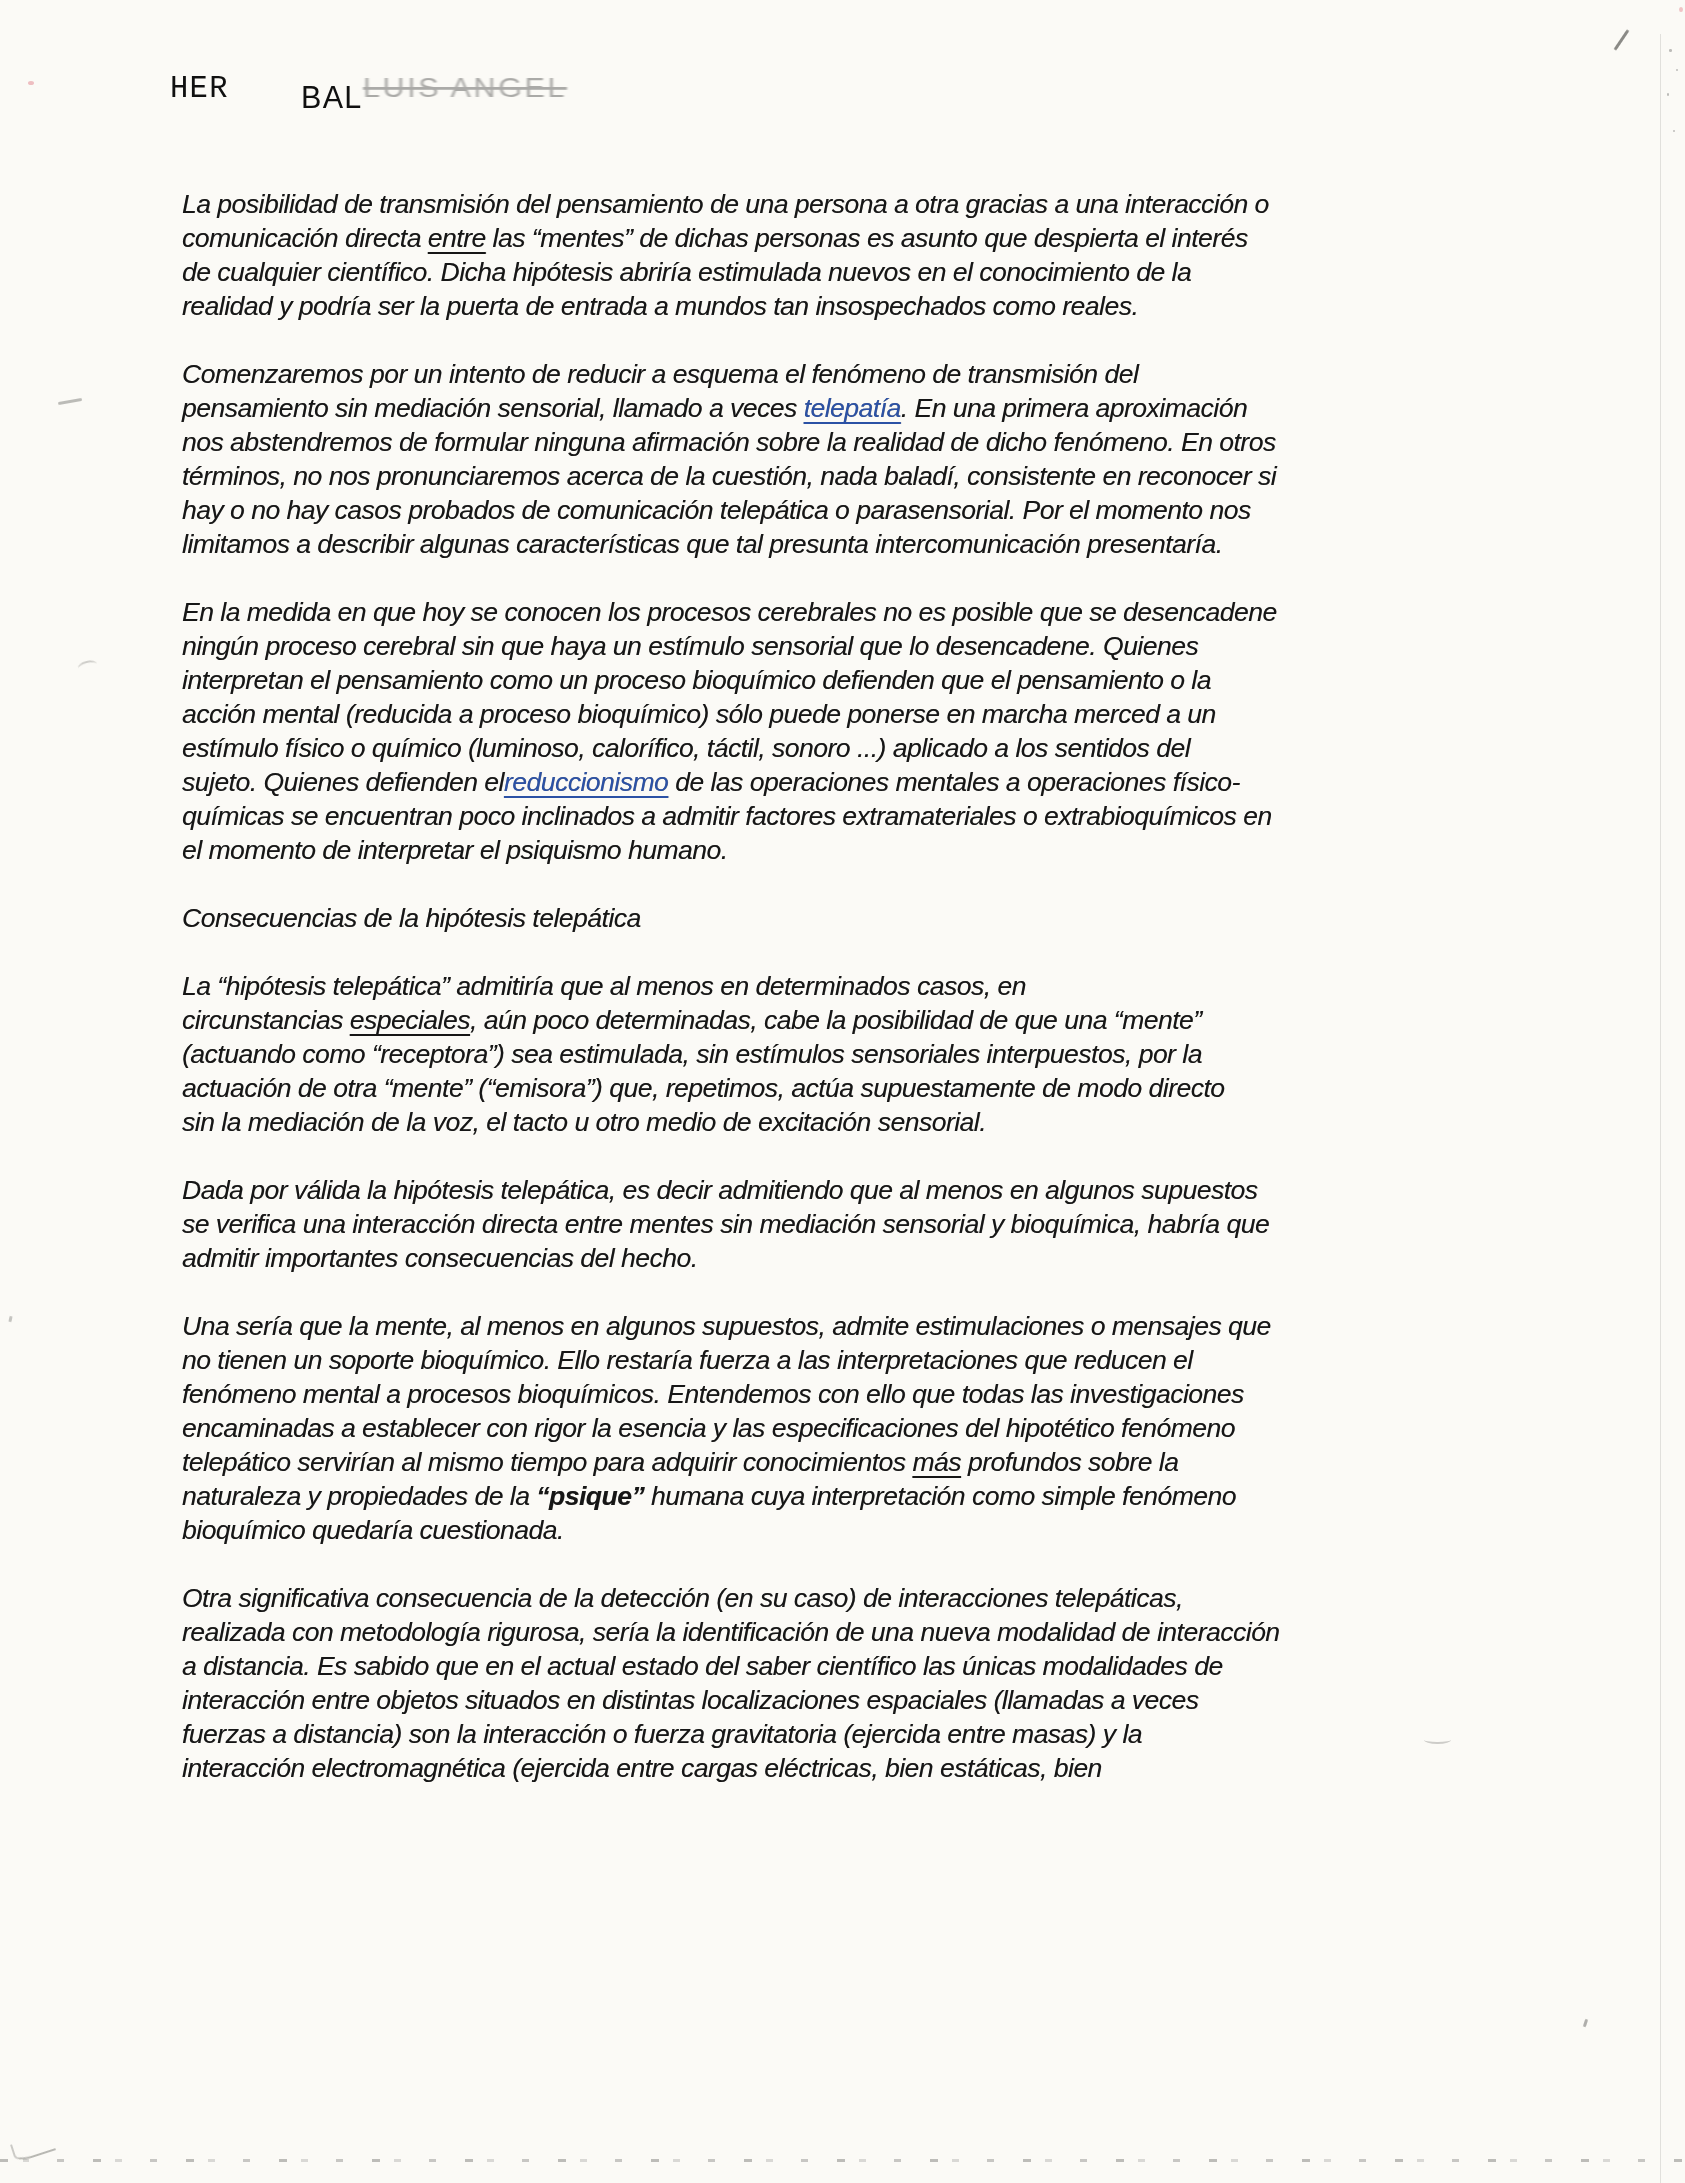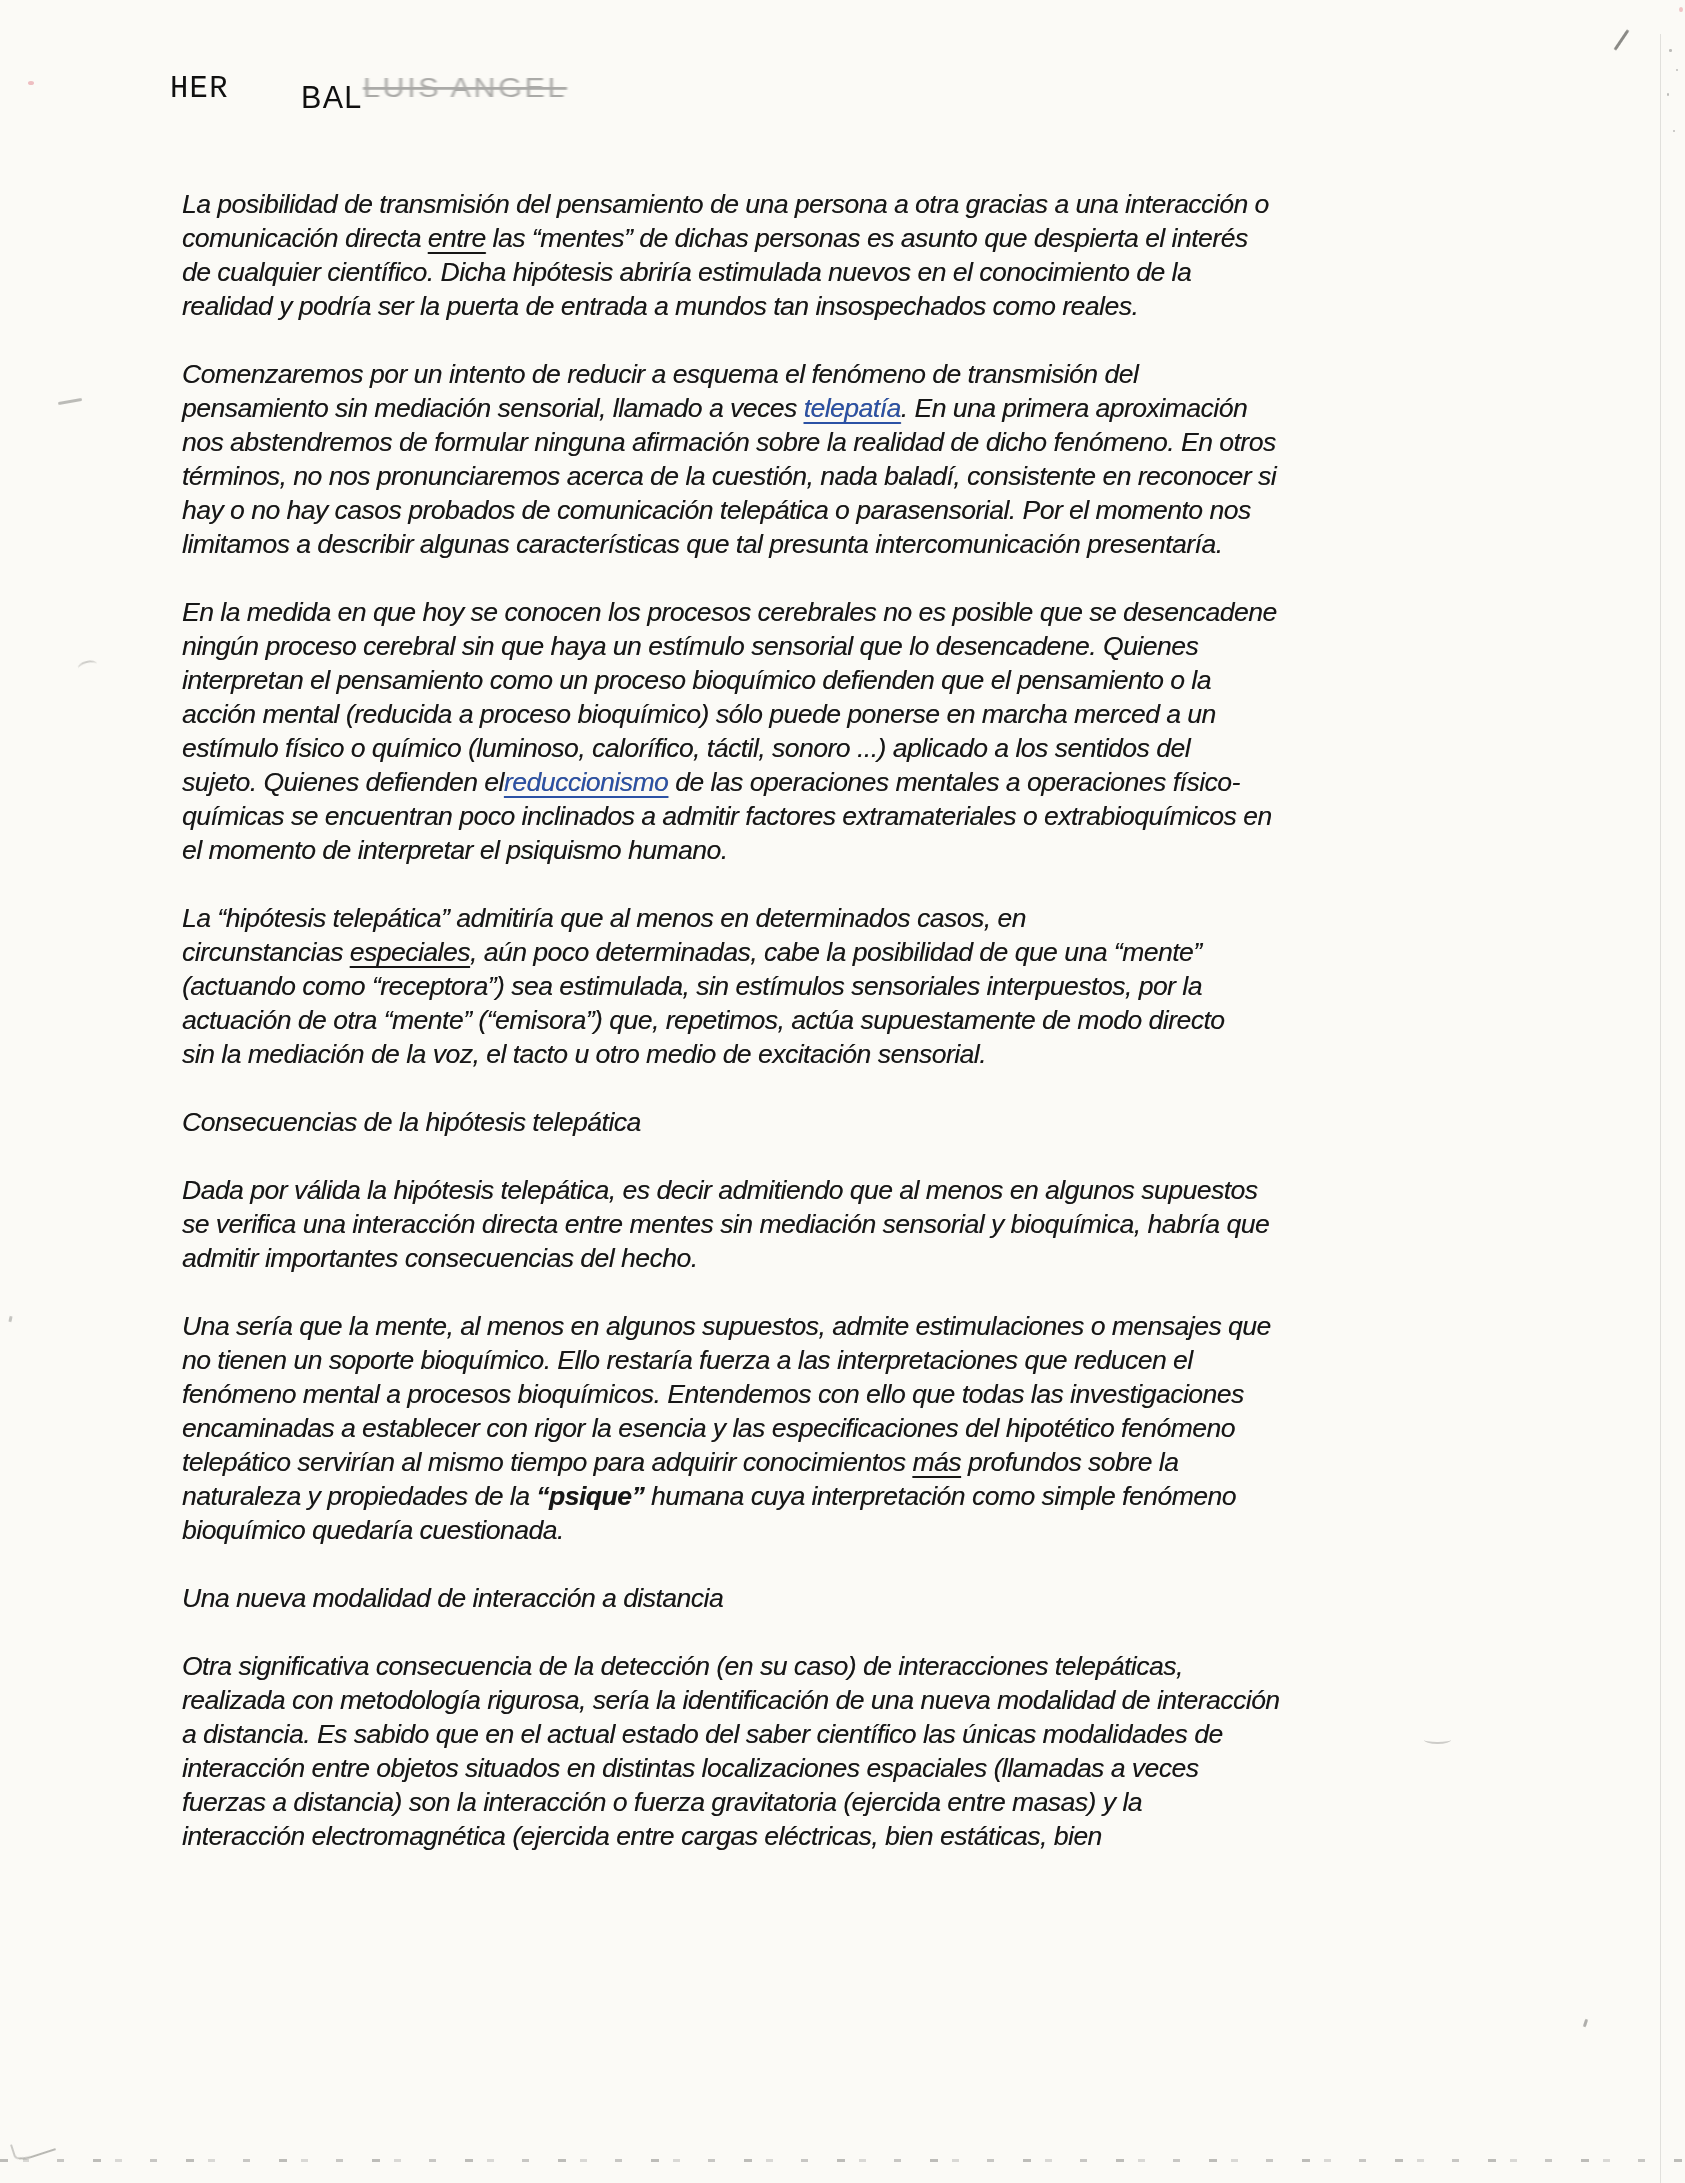--- a/index.html
+++ b/index.html
@@ -78,33 +78,33 @@
 nos abstendremos de formular ninguna afirmación sobre la realidad de dicho fenómeno. En otros
 términos, no nos pronunciaremos acerca de la cuestión, nada baladí, consistente en reconocer si
 hay o no hay casos probados de comunicación telepática o parasensorial. Por el momento nos
 limitamos a describir algunas características que tal presunta intercomunicación presentaría.</span></div><div class="block para"><span>En la medida en que hoy se conocen los procesos cerebrales no es posible que se desencadene
 ningún proceso cerebral sin que haya un estímulo sensorial que lo desencadene. Quienes
 interpretan el pensamiento como un proceso bioquímico defienden que el pensamiento o la
 acción mental (reducida a proceso bioquímico) sólo puede ponerse en marcha merced a un
 estímulo físico o químico (luminoso, calorífico, táctil, sonoro ...) aplicado a los sentidos del
 sujeto. Quienes defienden el</span><span class="link">reduccionismo</span><span> de las operaciones mentales a operaciones físico-
 químicas se encuentran poco inclinados a admitir factores extramateriales o extrabioquímicos en
-el momento de interpretar el psiquismo humano.</span></div><div class="block para"><span>La “hipótesis telepática” admitiría que al menos en determinados casos, en
+el momento de interpretar el psiquismo humano.</span></div><div class="block heading"><span>Consecuencias de la hipótesis telepática</span></div><div class="block para"><span>La “hipótesis telepática” admitiría que al menos en determinados casos, en
 circunstancias </span><span class="u">especiales</span><span>, aún poco determinadas, cabe la posibilidad de que una “mente”
 (actuando como “receptora”) sea estimulada, sin estímulos sensoriales interpuestos, por la
 actuación de otra “mente” (“emisora”) que, repetimos, actúa supuestamente de modo directo
-sin la mediación de la voz, el tacto u otro medio de excitación sensorial.</span></div><div class="block heading"><span>Consecuencias de la hipótesis telepática</span></div><div class="block para"><span>Dada por válida la hipótesis telepática, es decir admitiendo que al menos en algunos supuestos
+sin la mediación de la voz, el tacto u otro medio de excitación sensorial.</span></div><div class="block para"><span>Dada por válida la hipótesis telepática, es decir admitiendo que al menos en algunos supuestos
 se verifica una interacción directa entre mentes sin mediación sensorial y bioquímica, habría que
 admitir importantes consecuencias del hecho.</span></div><div class="block para"><span>Una sería que la mente, al menos en algunos supuestos, admite estimulaciones o mensajes que
 no tienen un soporte bioquímico. Ello restaría fuerza a las interpretaciones que reducen el
 fenómeno mental a procesos bioquímicos. Entendemos con ello que todas las investigaciones
 encaminadas a establecer con rigor la esencia y las especificaciones del hipotético fenómeno
 telepático servirían al mismo tiempo para adquirir conocimientos </span><span class="u">más</span><span> profundos sobre la
 naturaleza y propiedades de la </span><span class="b">“psique”</span><span> humana cuya interpretación como simple fenómeno
-bioquímico quedaría cuestionada.</span></div><div class="block heading"><span>Una nueva modalidad de interacción a distancia</span></div><div class="block para"><span>Otra significativa consecuencia de la detección (en su caso) de interacciones telepáticas,
+bioquímico quedaría cuestionada.</span></div><div class="block para"><span>Otra significativa consecuencia de la detección (en su caso) de interacciones telepáticas,
 realizada con metodología rigurosa, sería la identificación de una nueva modalidad de interacción
 a distancia. Es sabido que en el actual estado del saber científico las únicas modalidades de
 interacción entre objetos situados en distintas localizaciones espaciales (llamadas a veces
 fuerzas a distancia) son la interacción o fuerza gravitatoria (ejercida entre masas) y la
 interacción electromagnética (ejercida entre cargas eléctricas, bien estáticas, bien</span></div></div>
 
 <div class="artifact paper-edge"></div>
 <div class="artifact corner-mark"></div>
 <div class="artifact speck sp1"></div>
 <div class="artifact speck sp2"></div>

